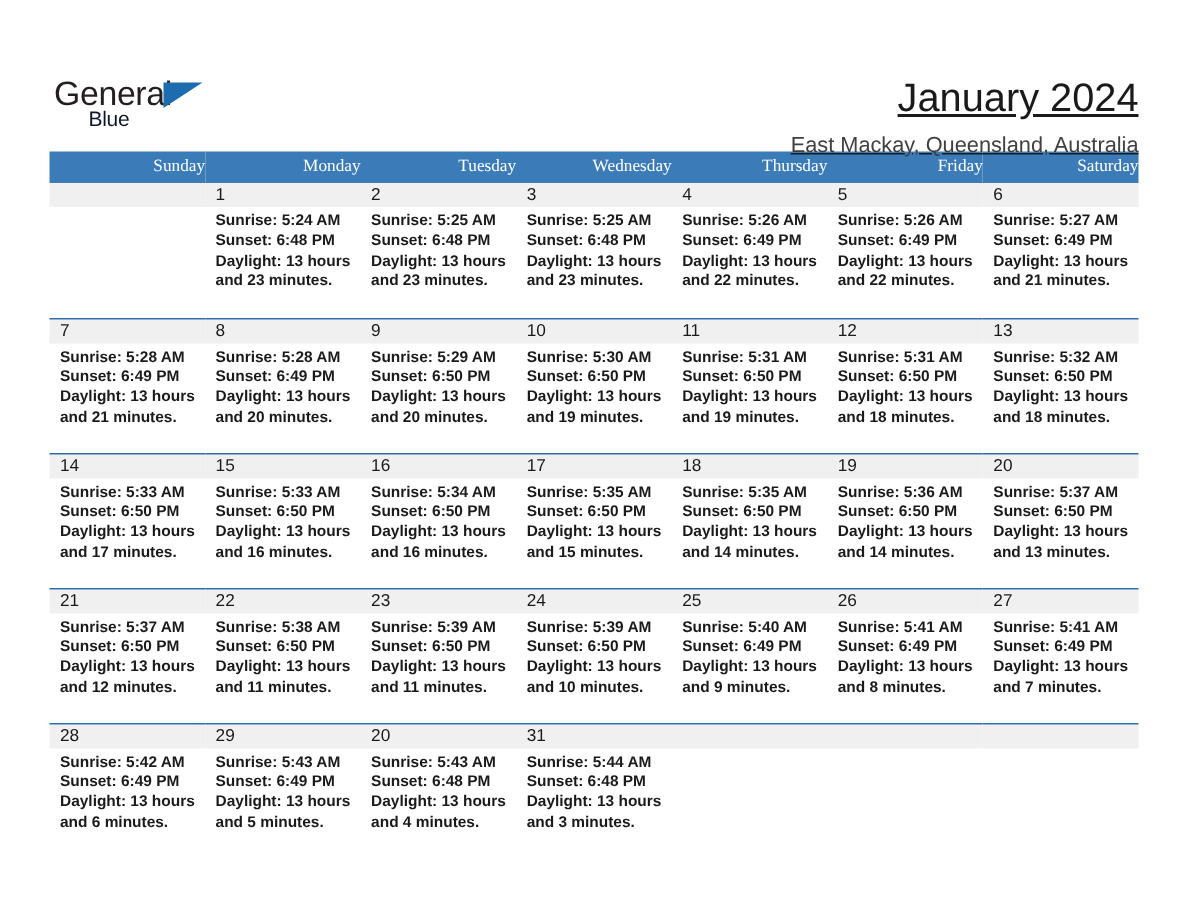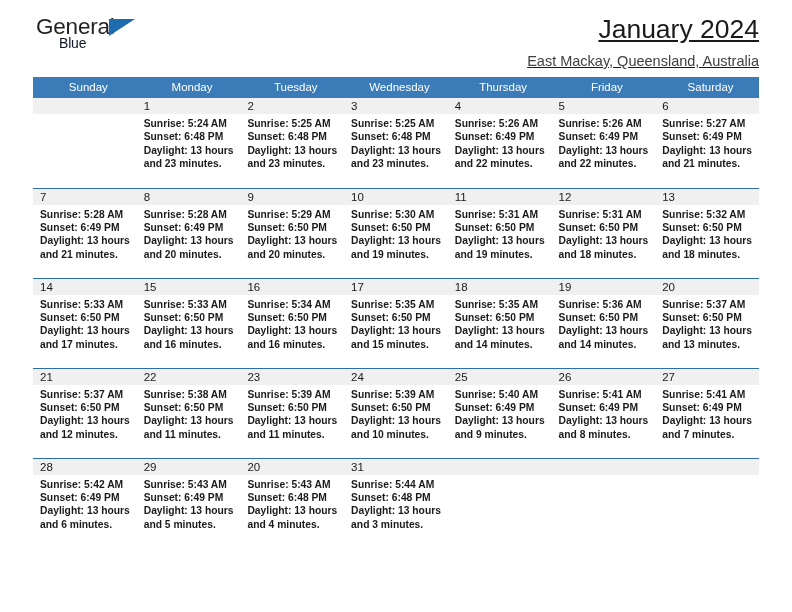--- a/index.html
+++ b/index.html
@@ -21,23 +21,24 @@
     height: 612px;
     box-sizing: border-box;
     padding: 0 33px;
   }
 
   
   .header {
     display: flex;
     justify-content: space-between;
     align-items: flex-start;
-    padding-top: 16px;
+    padding-top: 28px;
     height: 72px;
     box-sizing: border-box;
+    margin-top: 24px;
   }
 
   .logo {
     position: relative;
     width: 110px;
     height: 48px;
     user-select: none;
   }
   .logo-general {
     position: absolute;
@@ -91,25 +92,26 @@
     border-collapse: collapse;
     table-layout: fixed;
     margin-top: 5px;
   }
 
   .calendar th {
     background: #3b7cb8;
     color: #ffffff;
     font-weight: normal;
     font-size: 11.5px;
-    text-align: center;
+    text-align: right;
     padding: 4px 0 5px 7px;
     height: 20px;
     box-sizing: border-box;
     border: none;
+    font-family: Liberation Serif, serif;
   }
 
   .week-row > td {
     vertical-align: top;
     padding: 0;
     border-top: 1.6px solid #2e6da9;
     height: 90px;
     box-sizing: border-box;
   }
   .week-row.first > td {

